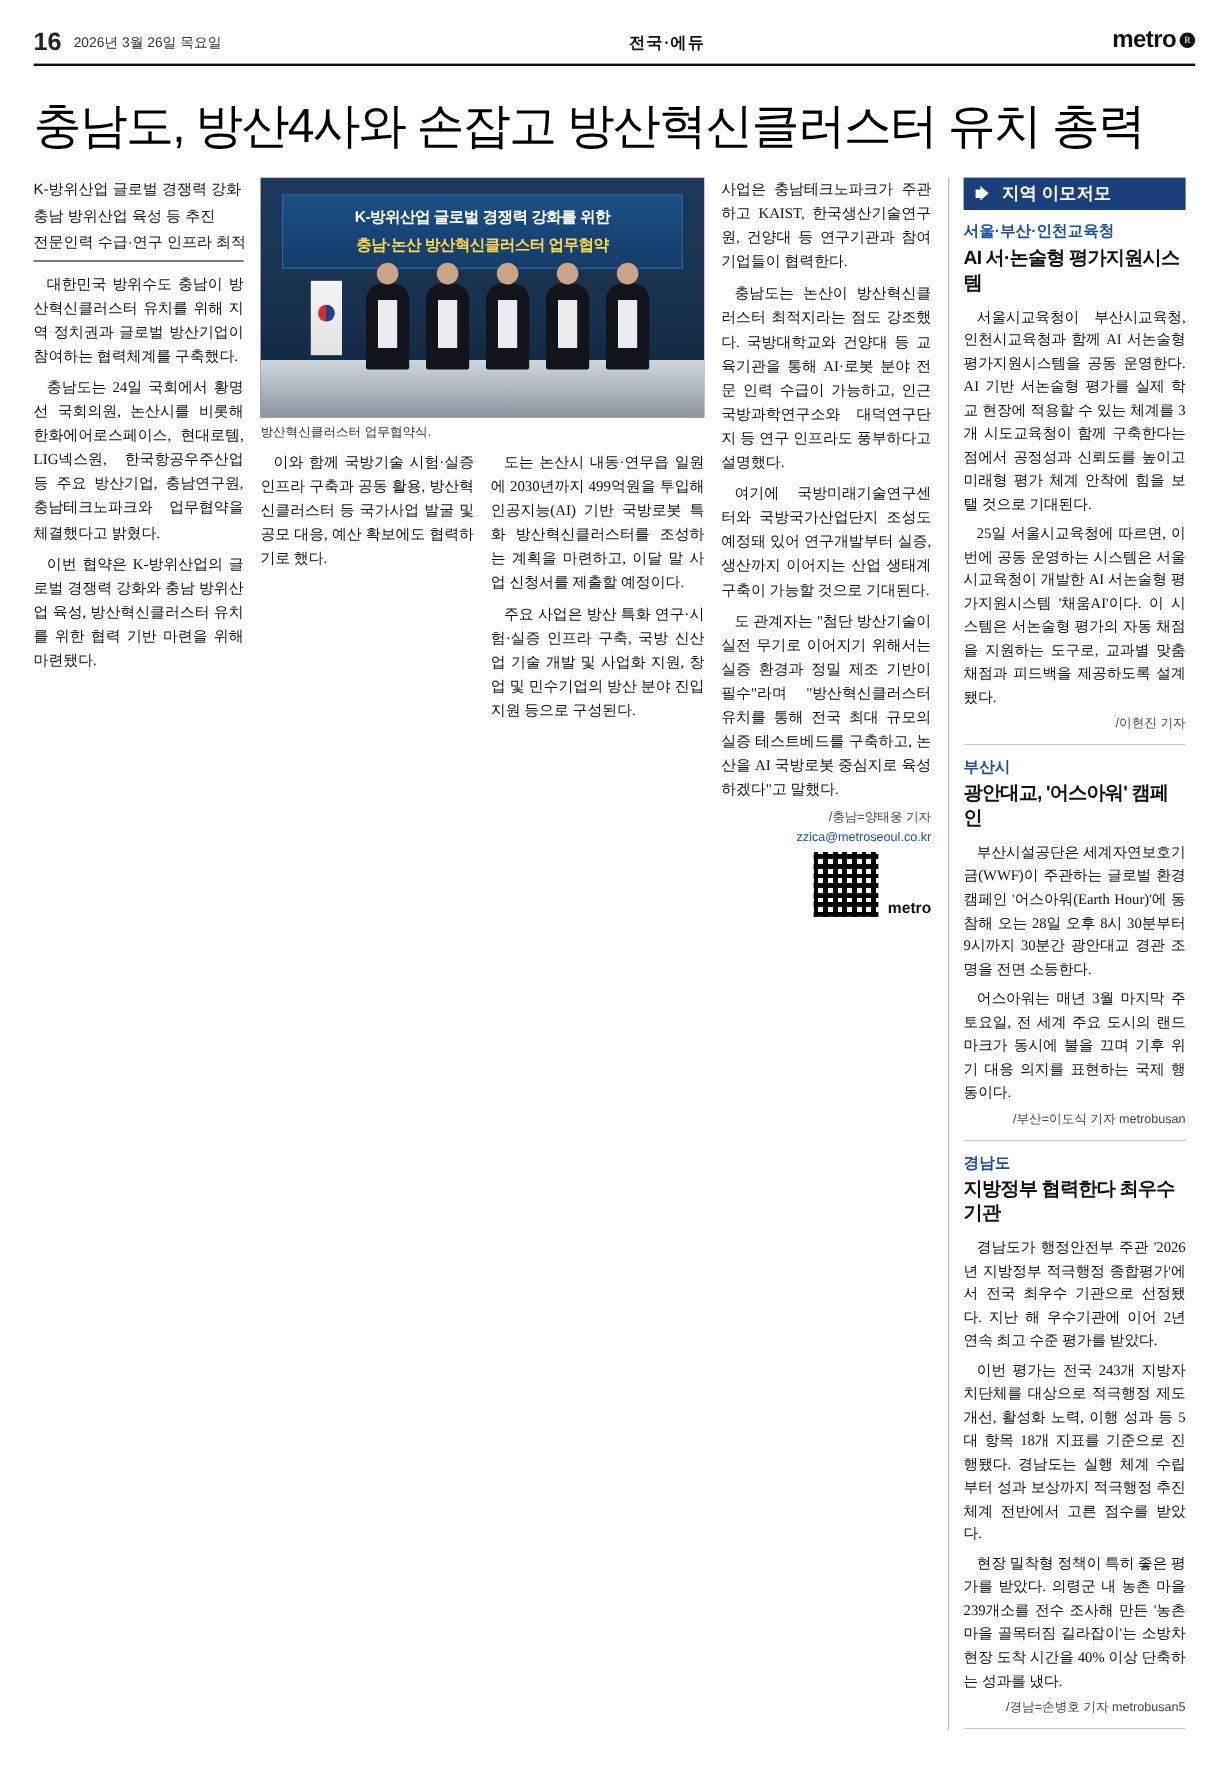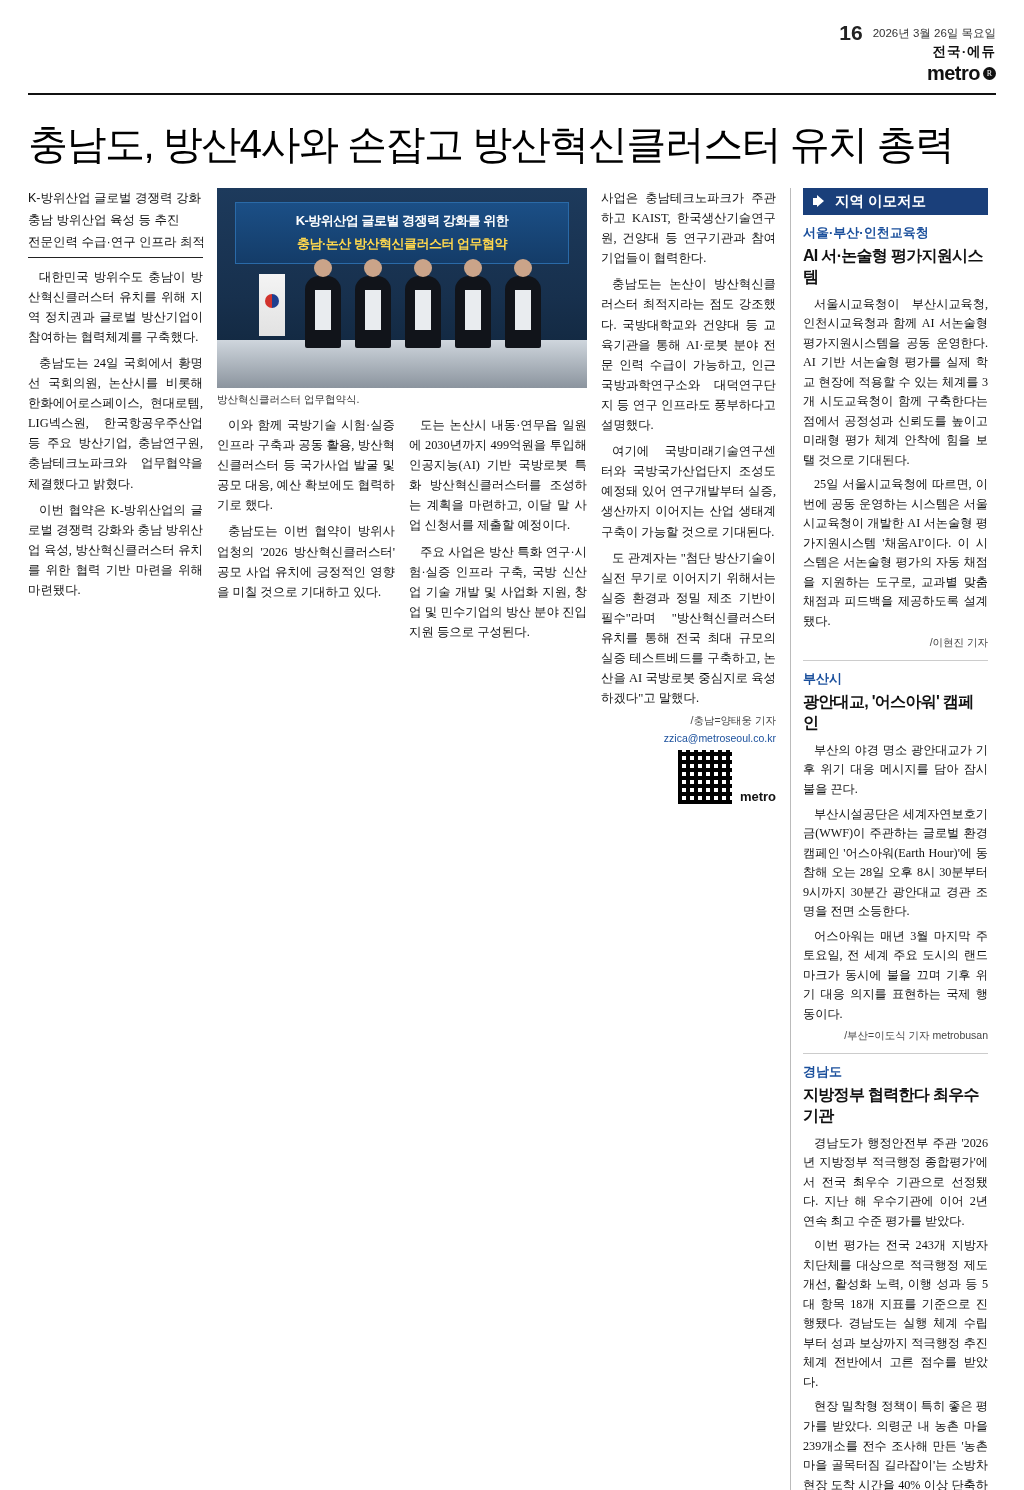--- a/index.html
+++ b/index.html
@@ -8,21 +8,21 @@
     width:1024px; height:1490px;
     background:#ffffff;
     font-family:"Liberation Serif", serif;
     color:#111;
     position:relative;
     overflow:hidden;
   }
   .page { width:1024px; height:1490px; padding:22px 28px 10px 28px; position:relative; }
 
   
-  .masthead { display:flex; align-items:flex-end; justify-content:space-between; border-bottom:2.5px solid #111; padding-bottom:7px;flex-direction:column; }
+  .masthead { display:flex; align-items:flex-end; justify-content:space-between; border-bottom:2.5px solid #111; padding-bottom:7px; }
   .mh-left { display:flex; align-items:flex-end; gap:10px; }
   .page-num { font-family:"Liberation Sans", sans-serif; font-size:21px; font-weight:bold; color:#222; line-height:1; }
   .mh-date { font-family:"Liberation Sans", sans-serif; font-size:11.5px; color:#333; line-height:1.2; padding-bottom:2px; }
   .mh-center { font-family:Liberation Serif, serif; font-size:13.5px; font-weight:bold; letter-spacing:1px; color:#111; padding-bottom:1px; }
   .mh-right { display:flex; align-items:center; gap:2px; padding-bottom:1px; }
   .mh-logo { font-family:"Liberation Sans", sans-serif; font-size:20px; font-weight:bold; letter-spacing:-0.5px; color:#111; }
   .logo-dot { display:inline-block; width:13px; height:13px; border-radius:50%; background:#111; color:#fff; font-size:8px; text-align:center; line-height:13px; margin-left:1px; vertical-align:2px; }
 
   
   .headline { font-family:"Liberation Sans", sans-serif; font-size:40px; font-weight:normal; letter-spacing:-1.5px; margin:22px 0 16px 0; color:#000; }
@@ -130,21 +130,20 @@
             </div>
           <div class="person" style="left:288px">
               <i></i>
             </div>
         </div>
         <div class="cap">방산혁신클러스터 업무협약식.</div>
       </div>
       <div style="display:flex; gap:14px; margin-top:8px;">
         <div style="width:178px">
           <p class="body">이와 함께 국방기술 시험·실증 인프라 구축과 공동 활용, 방산혁신클러스터 등 국가사업 발굴 및 공모 대응, 예산 확보에도 협력하기로 했다.</p>
-          <p class="body">충남도는 이번 협약이 방위사업청의 '2026 방산혁신클러스터' 공모 사업 유치에 긍정적인 영향을 미칠 것으로 기대하고 있다.</p>
         </div>
         <div style="width:178px">
           <p class="body">도는 논산시 내동·연무읍 일원에 2030년까지 499억원을 투입해 인공지능(AI) 기반 국방로봇 특화 방산혁신클러스터를 조성하는 계획을 마련하고, 이달 말 사업 신청서를 제출할 예정이다.</p>
           <p class="body">주요 사업은 방산 특화 연구·시험·실증 인프라 구축, 국방 신산업 기술 개발 및 사업화 지원, 창업 및 민수기업의 방산 분야 진입 지원 등으로 구성된다.</p>
         </div>
       </div>
     </div>
 
     <div class="col-c">
       <p class="body noind">사업은 충남테크노파크가 주관하고 KAIST, 한국생산기술연구원, 건양대 등 연구기관과 참여기업들이 협력한다.</p>
@@ -169,21 +168,20 @@
         <div class="side-org">서울·부산·인천교육청</div>
         <div class="side-title">AI 서·논술형 평가지원시스템</div>
         <p>서울시교육청이 부산시교육청, 인천시교육청과 함께 AI 서논술형 평가지원시스템을 공동 운영한다. AI 기반 서논술형 평가를 실제 학교 현장에 적용할 수 있는 체계를 3개 시도교육청이 함께 구축한다는 점에서 공정성과 신뢰도를 높이고 미래형 평가 체계 안착에 힘을 보탤 것으로 기대된다.</p>
         <p>25일 서울시교육청에 따르면, 이번에 공동 운영하는 시스템은 서울시교육청이 개발한 AI 서논술형 평가지원시스템 '채움AI'이다. 이 시스템은 서논술형 평가의 자동 채점을 지원하는 도구로, 교과별 맞춤 채점과 피드백을 제공하도록 설계됐다.</p>
         <div class="byline">/이현진 기자</div>
       </div>
 
       <div class="side-block">
         <div class="side-org">부산시</div>
         <div class="side-title">광안대교, '어스아워' 캠페인</div>
-        <p>부산의 야경 명소 광안대교가 기후 위기 대응 메시지를 담아 잠시 불을 끈다.</p>
         <p>부산시설공단은 세계자연보호기금(WWF)이 주관하는 글로벌 환경 캠페인 '어스아워(Earth Hour)'에 동참해 오는 28일 오후 8시 30분부터 9시까지 30분간 광안대교 경관 조명을 전면 소등한다.</p>
         <p>어스아워는 매년 3월 마지막 주 토요일, 전 세계 주요 도시의 랜드마크가 동시에 불을 끄며 기후 위기 대응 의지를 표현하는 국제 행동이다.</p>
         <div class="byline">/부산=이도식 기자 metrobusan</div>
       </div>
 
       <div class="side-block">
         <div class="side-org">경남도</div>
         <div class="side-title">지방정부 협력한다 최우수 기관</div>
         <p>경남도가 행정안전부 주관 '2026년 지방정부 적극행정 종합평가'에서 전국 최우수 기관으로 선정됐다. 지난 해 우수기관에 이어 2년 연속 최고 수준 평가를 받았다.</p>
         <p>이번 평가는 전국 243개 지방자치단체를 대상으로 적극행정 제도 개선, 활성화 노력, 이행 성과 등 5대 항목 18개 지표를 기준으로 진행됐다. 경남도는 실행 체계 수립부터 성과 보상까지 적극행정 추진 체계 전반에서 고른 점수를 받았다.</p>

